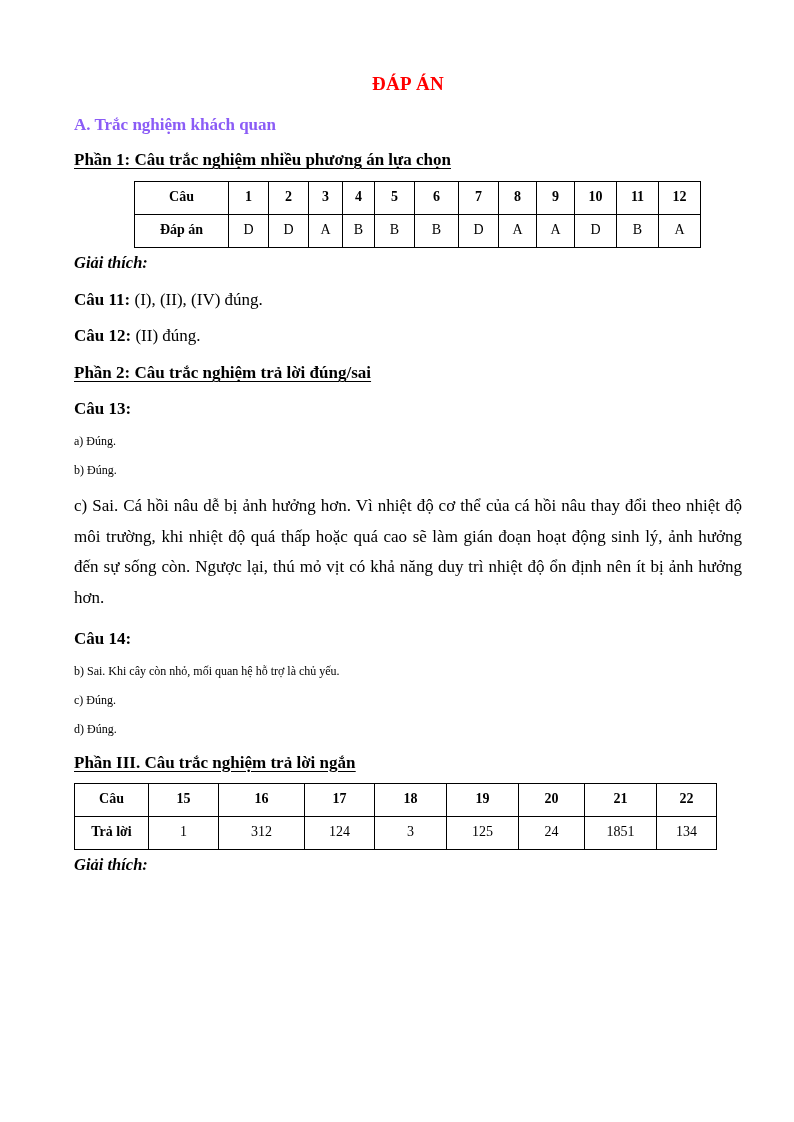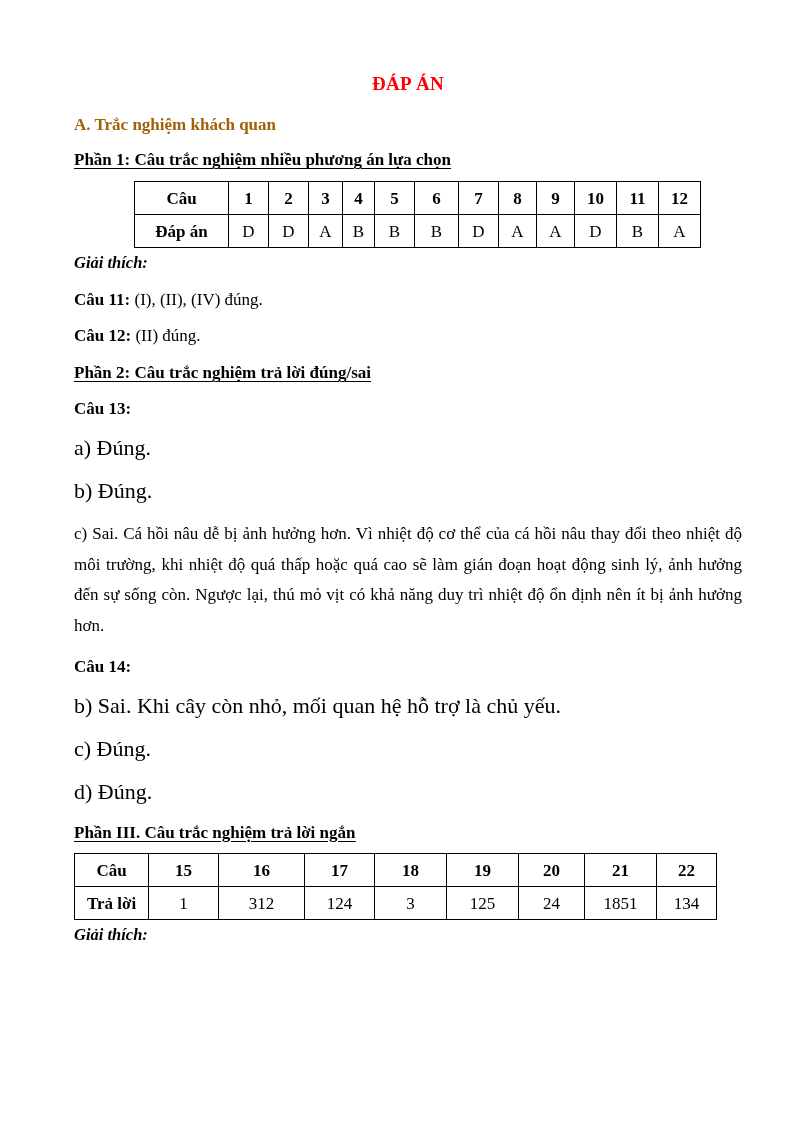--- a/index.html
+++ b/index.html
@@ -27,21 +27,21 @@
   .doc-title {
     text-align: center;
     color: #ff0000;
     font-weight: bold;
     font-size: 19px;
     letter-spacing: 0.3px;
     margin: 12px 0 0 0;
     line-height: 1.1;
   }
   .section-heading {
-    color: #a16207;
+    color: #8b5cf6;
     font-weight: bold;
     font-size: 17px;
     margin: 19px 0 0 0;
     line-height: 1.25;
   }
   .part-heading {
     font-weight: bold;
     font-size: 17px;
     text-decoration: underline;
     text-underline-offset: 3px;
@@ -67,36 +67,36 @@
   .q-line .lbl { font-weight: bold; margin-top: 48px; }
 
   .para {
     font-size: 17px;
     margin: 12px 0 0 0;
     line-height: 1.82;
     text-align: justify;
     text-justify: inter-word;
   }
   .sub-line {
-    font-size: 22px;
+    font-size: 12px;
     margin: 12px 0 0 0;
     line-height: 1.4;
   }
   .q-head {
     font-size: 17px;
     font-weight: bold;
     margin: 13px 0 0 0;
     line-height: 1.4;
   }
 
   
   table.ans {
     border-collapse: collapse;
     table-layout: fixed;
-    font-size: 17px;
+    font-size: 14px;
   }
   table.ans td, table.ans th {
     border: 1.3px solid #000000;
     text-align: center;
     vertical-align: top;
     padding-top: 7px;
     height: 33px;
     box-sizing: border-box;
     font-weight: normal;
   }

